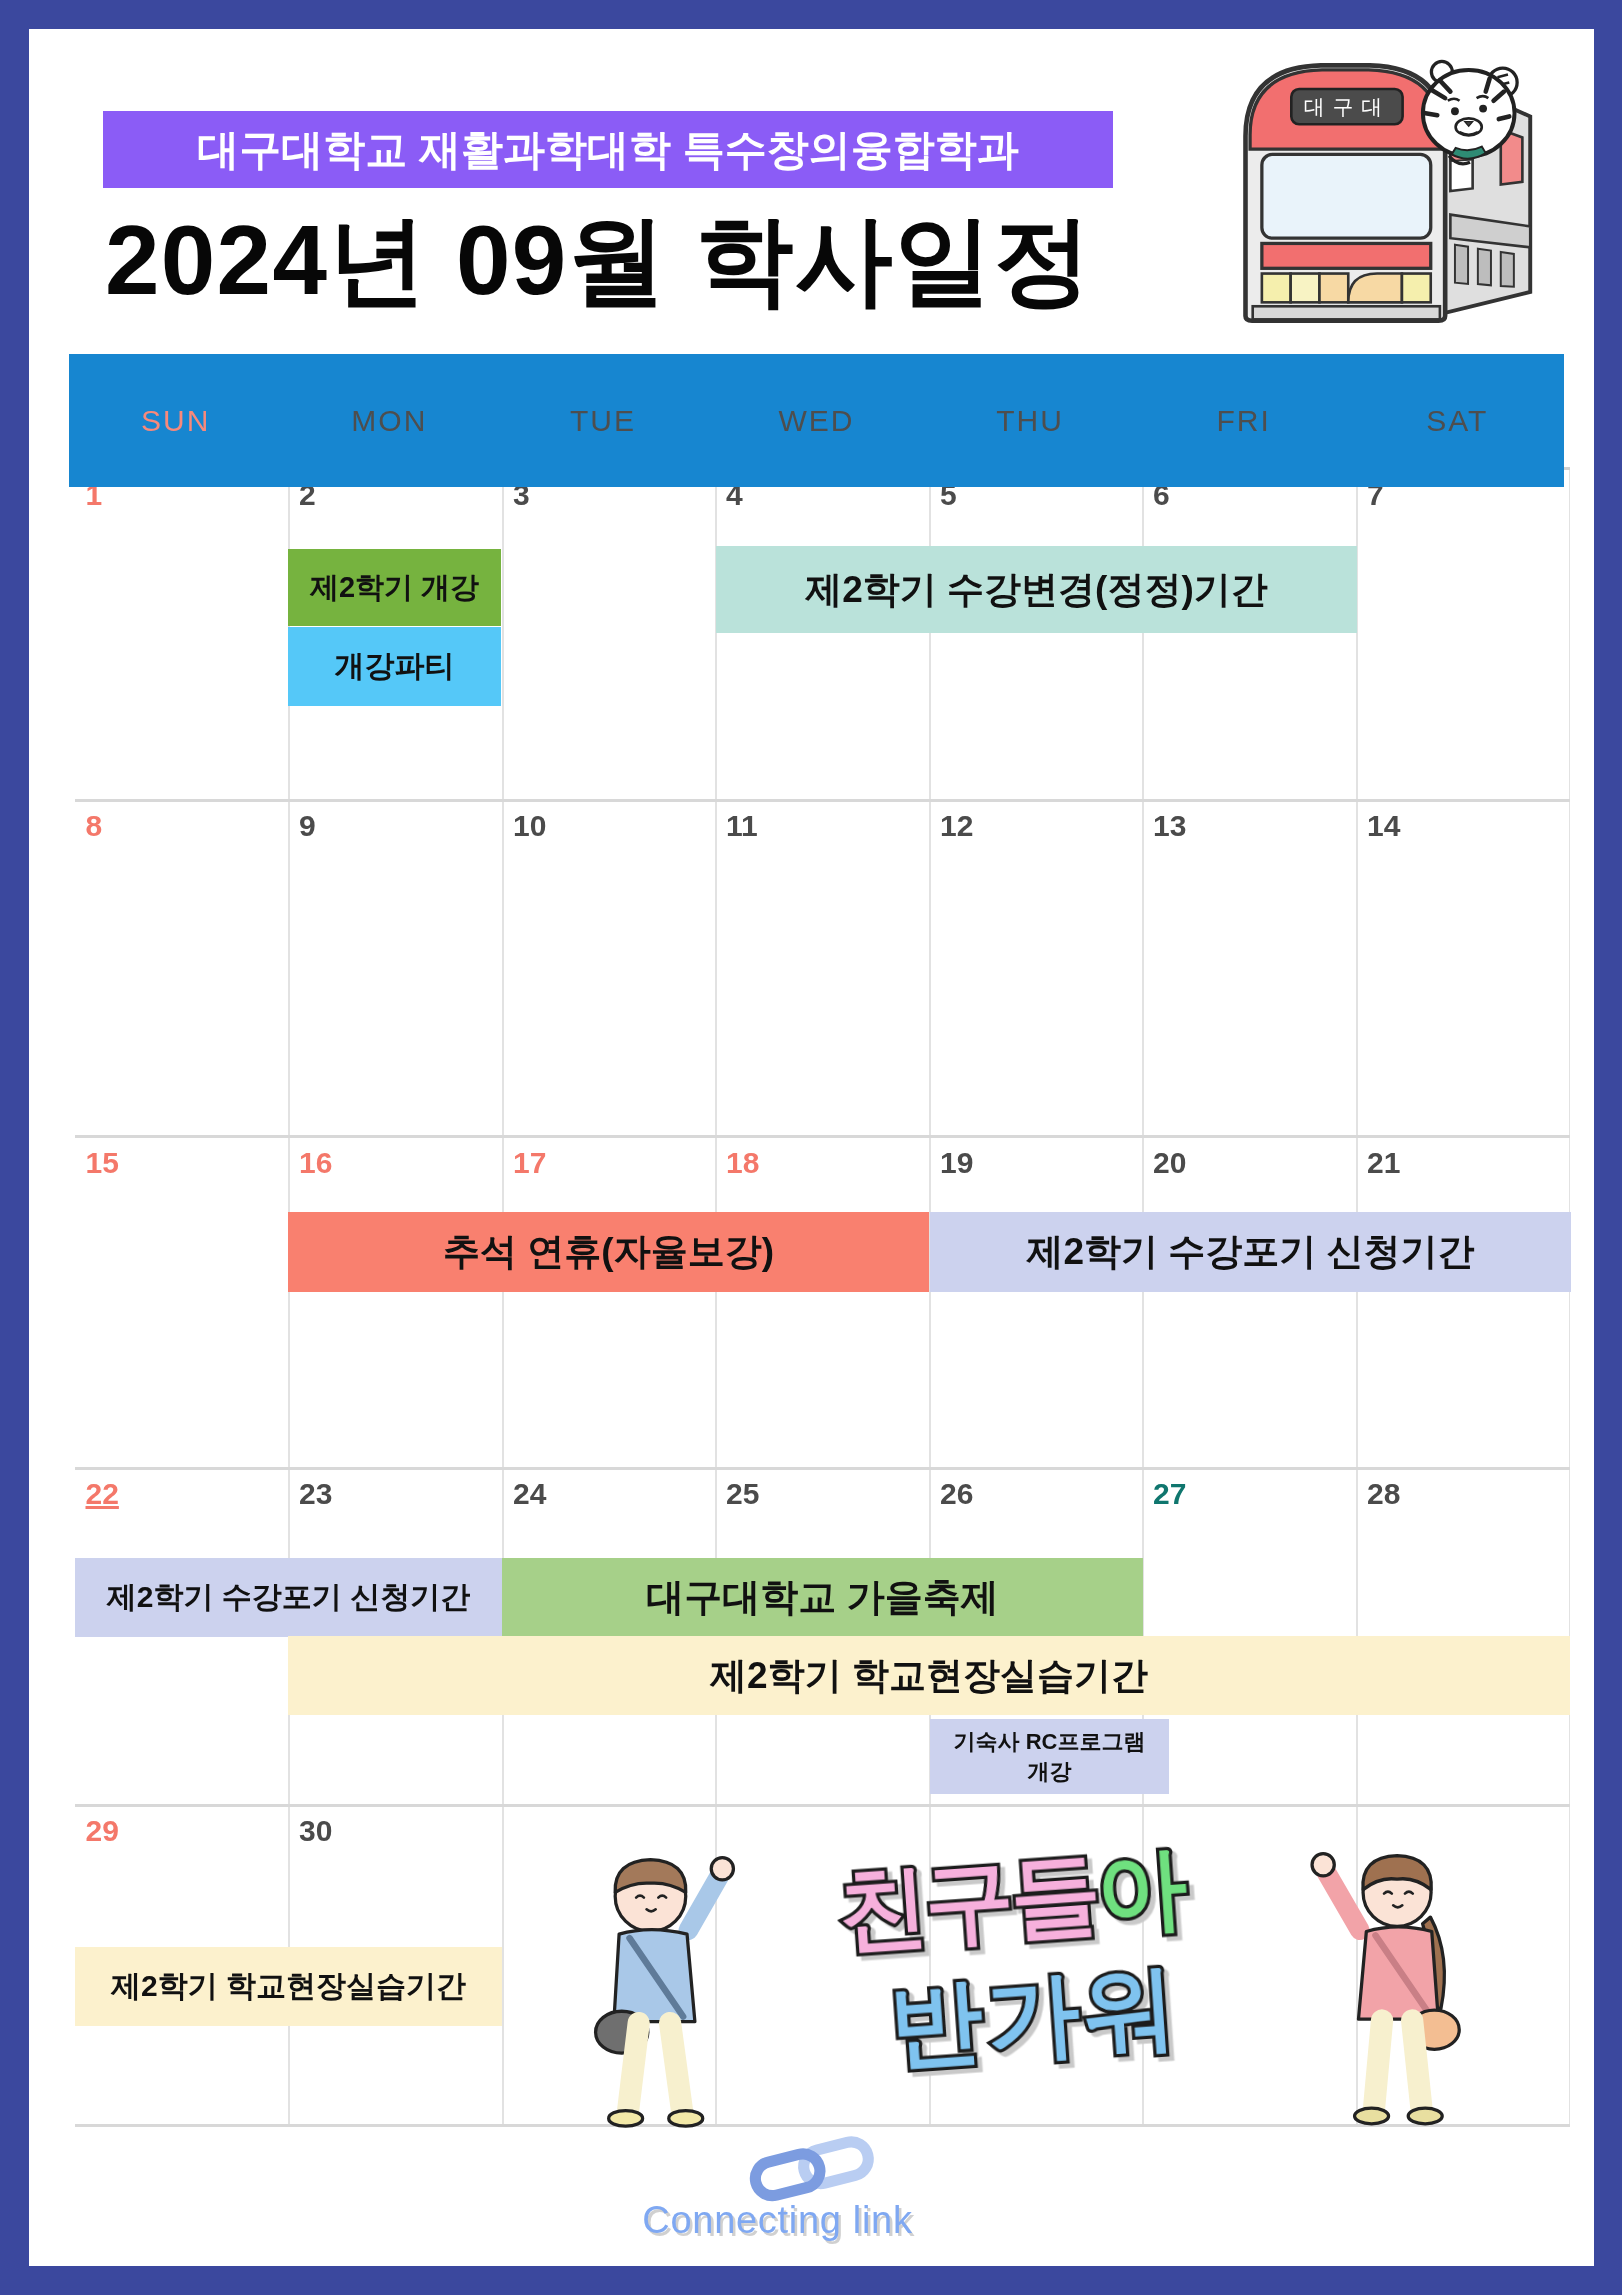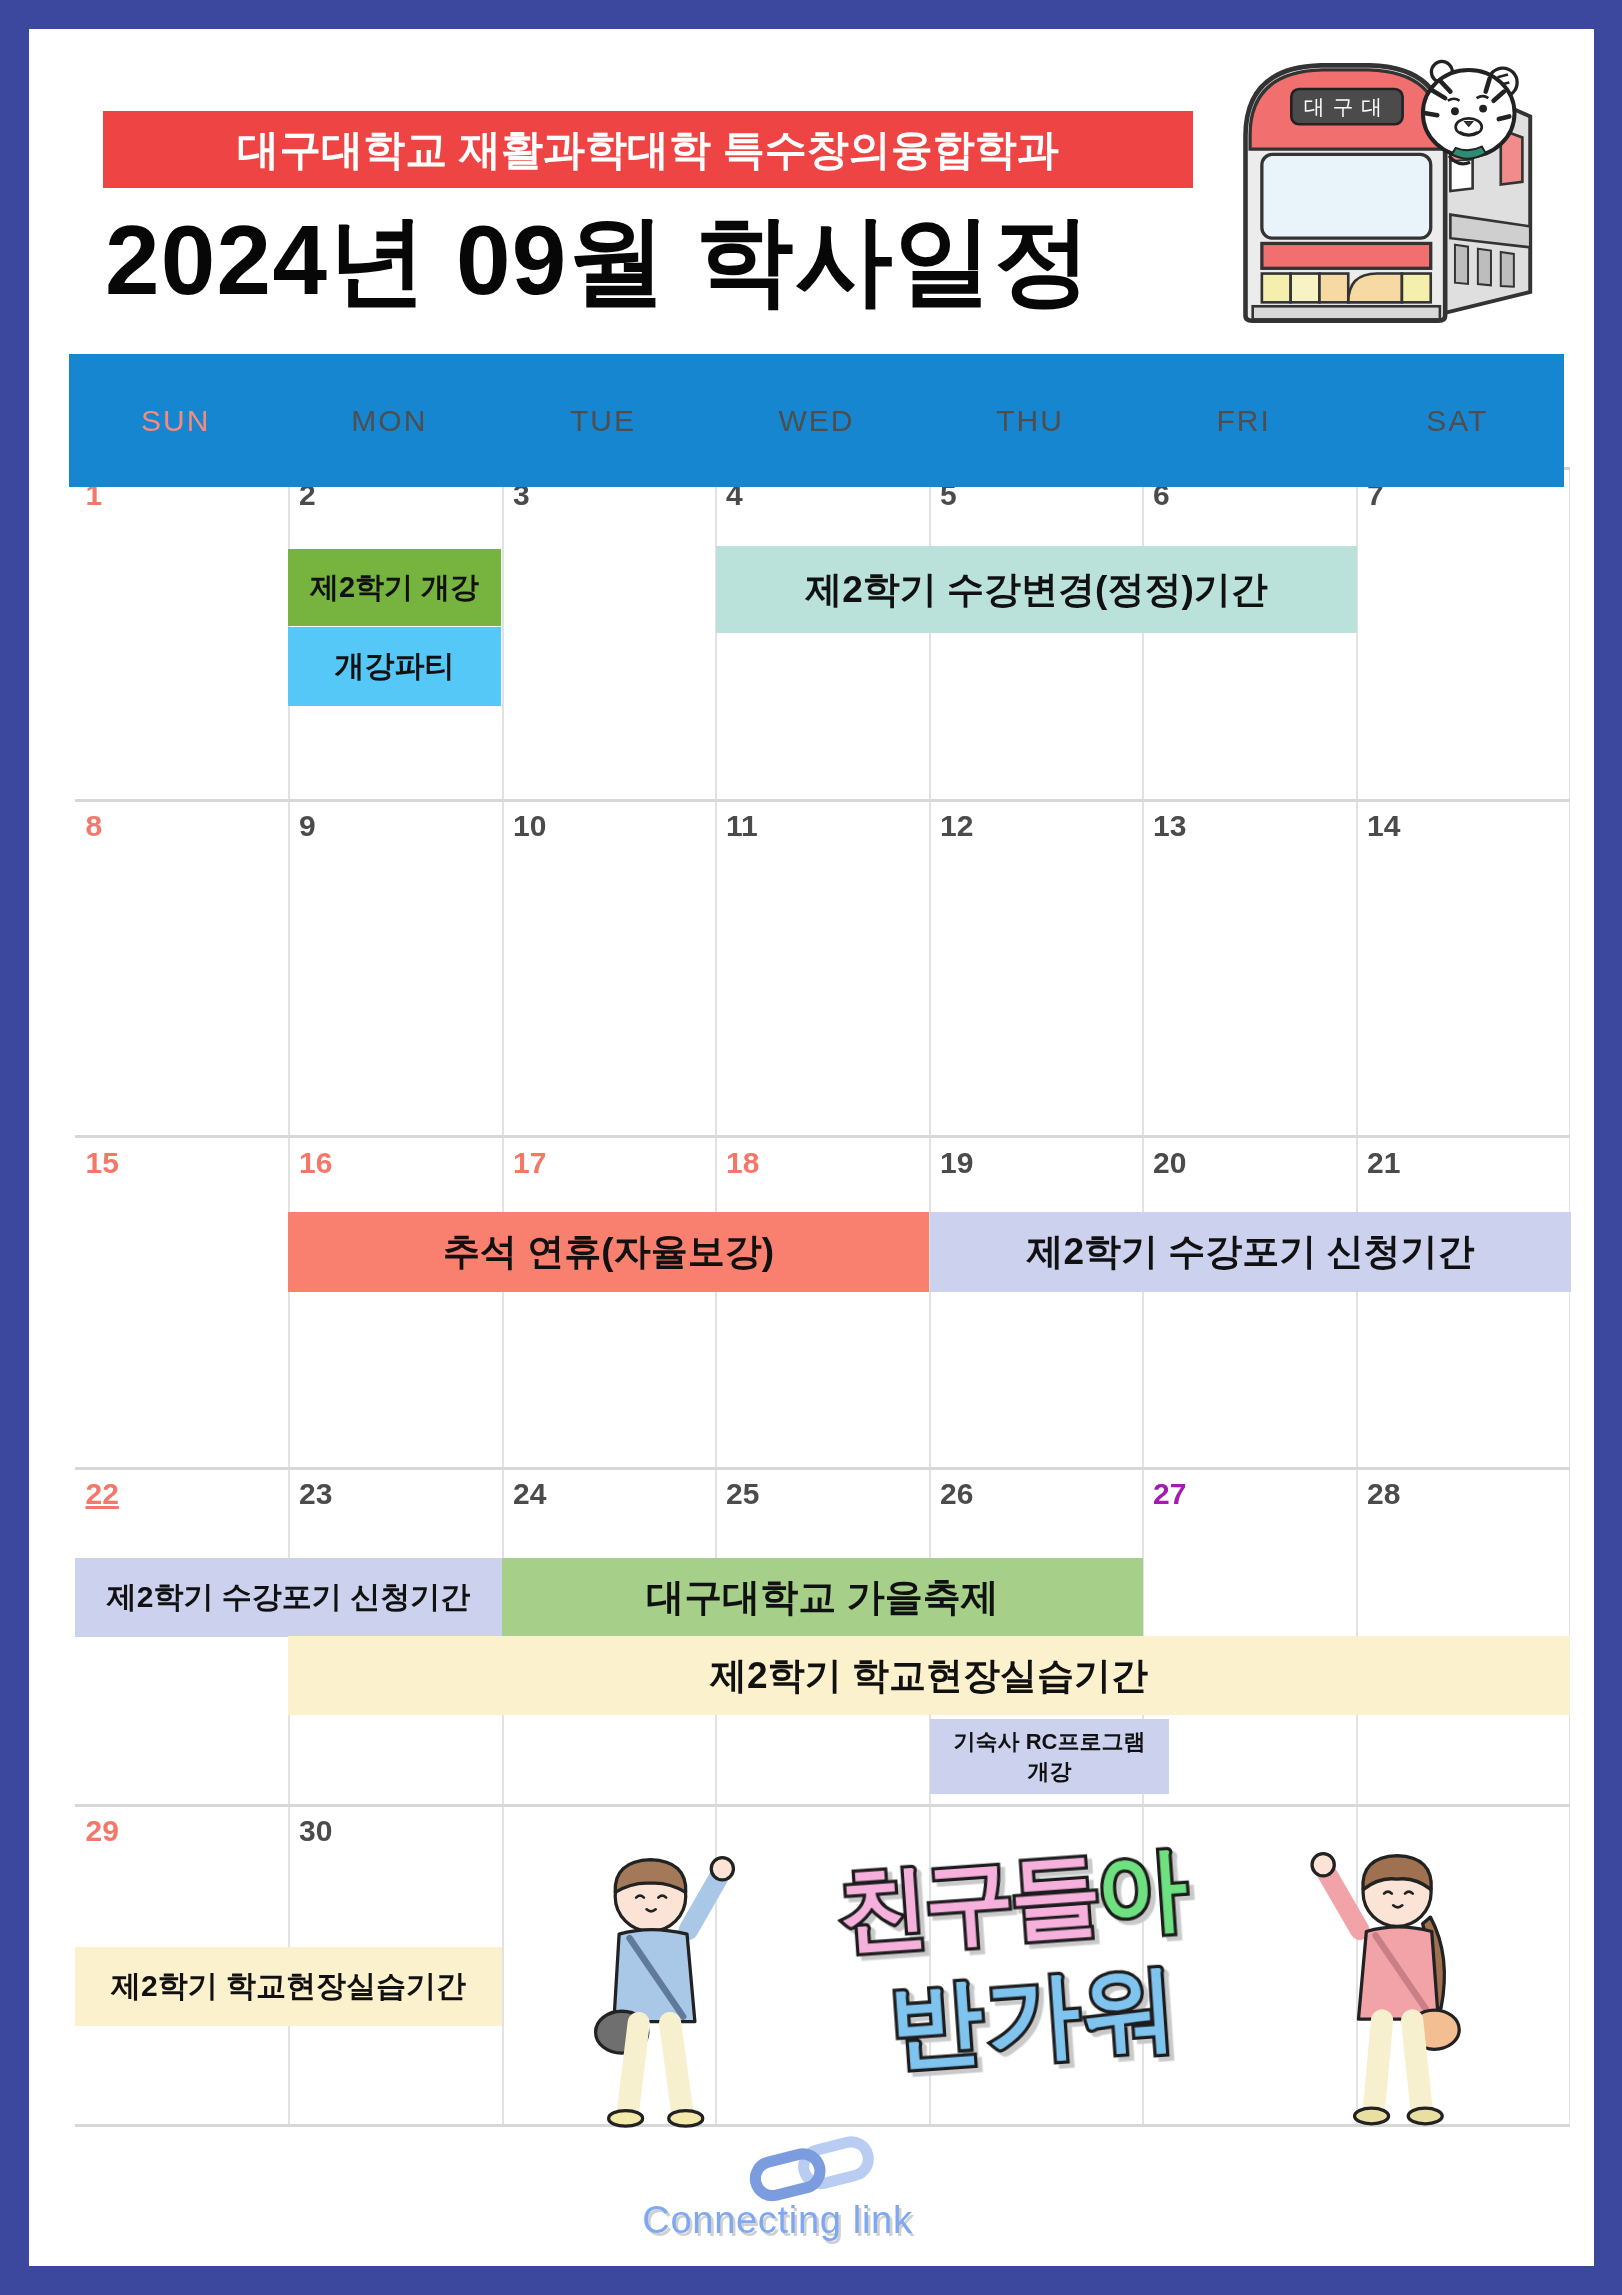--- a/index.html
+++ b/index.html
@@ -1,21 +1,21 @@
 <!DOCTYPE html>
 <html style="font-size:10.5px"><head>
 <meta charset="utf-8">
 <style>
   html,body{margin:0;padding:0;background:#ffffff;}
   body{width:1623px;height:2295px;position:relative;overflow:hidden;
        font-family:"Liberation Sans","DejaVu Sans",sans-serif;}
   .frame{position:absolute;inset:0;border:29.4px solid #3B489E;pointer-events:none;z-index:50;}
   
-  .badge{position:absolute;left:103px;top:111px;width:1090px;height:77px;
-         background:#ef4444;color:#ffffff;font-weight:700;font-size:42px;
+  .badge{position:absolute;left:103px;top:111px;width:1010px;height:77px;
+         background:#8b5cf6;color:#ffffff;font-weight:700;font-size:42px;
          display:flex;align-items:center;justify-content:center;white-space:nowrap;}
   .title{position:absolute;left:105px;top:198px;width:1152px;height:124px;
          color:#070707;font-weight:900;font-size:98px;line-height:124px;
          letter-spacing:1.3px;white-space:nowrap;}
   .train{position:absolute;left:1229px;top:51px;width:321px;height:288px;}
   
   .cal-head{position:absolute;left:69px;top:354px;width:1495px;height:133px;
             background:#1786D0;display:flex;z-index:2;}
   .cal-head .dh{flex:1;display:flex;align-items:center;justify-content:center;
                 font-size:30px;font-weight:500;letter-spacing:2px;}
@@ -134,21 +134,21 @@
     <div class="date-label" style="left: 438px; top: 679px; color: rgb(244, 120, 106);">17</div>
     <div class="date-label" style="left: 651px; top: 679px; color: rgb(244, 120, 106);">18</div>
     <div class="date-label" style="left: 865px; top: 679px; color: rgb(75, 75, 75);">19</div>
     <div class="date-label" style="left: 1078px; top: 679px; color: rgb(75, 75, 75);">20</div>
     <div class="date-label" style="left: 1292px; top: 679px; color: rgb(75, 75, 75);">21</div>
     <div class="date-label" style="left: 10.5px; top: 1010px; color: rgb(244, 120, 106); text-decoration: underline;">22</div>
     <div class="date-label" style="left: 224px; top: 1010px; color: rgb(75, 75, 75);">23</div>
     <div class="date-label" style="left: 438px; top: 1010px; color: rgb(75, 75, 75);">24</div>
     <div class="date-label" style="left: 651px; top: 1010px; color: rgb(75, 75, 75);">25</div>
     <div class="date-label" style="left: 865px; top: 1010px; color: rgb(75, 75, 75);">26</div>
-    <div class="date-label" style="left: 1078px; top: 1010px; color: #a21caf;">27</div>
+    <div class="date-label" style="left: 1078px; top: 1010px; color: #0f766e;">27</div>
     <div class="date-label" style="left: 1292px; top: 1010px; color: rgb(75, 75, 75);">28</div>
     <div class="date-label" style="left: 10.5px; top: 1347px; color: rgb(244, 120, 106);">29</div>
     <div class="date-label" style="left: 224px; top: 1347px; color: rgb(75, 75, 75);">30</div>
     <div class="event" style="left: 213px; width: 213px; top: 82px; height: 77px; background: rgb(118, 179, 63); font-size: 29px;">
       <div>제2학기 개강</div>
     </div>
     <div class="event" style="left: 213px; width: 213px; top: 160px; height: 79px; background: rgb(85, 200, 248); font-size: 30px;">
       <div>개강파티</div>
     </div>
     <div class="event" style="left: 641px; width: 641px; top: 79px; height: 87px; background: rgb(186, 226, 218); font-size: 37px;">

